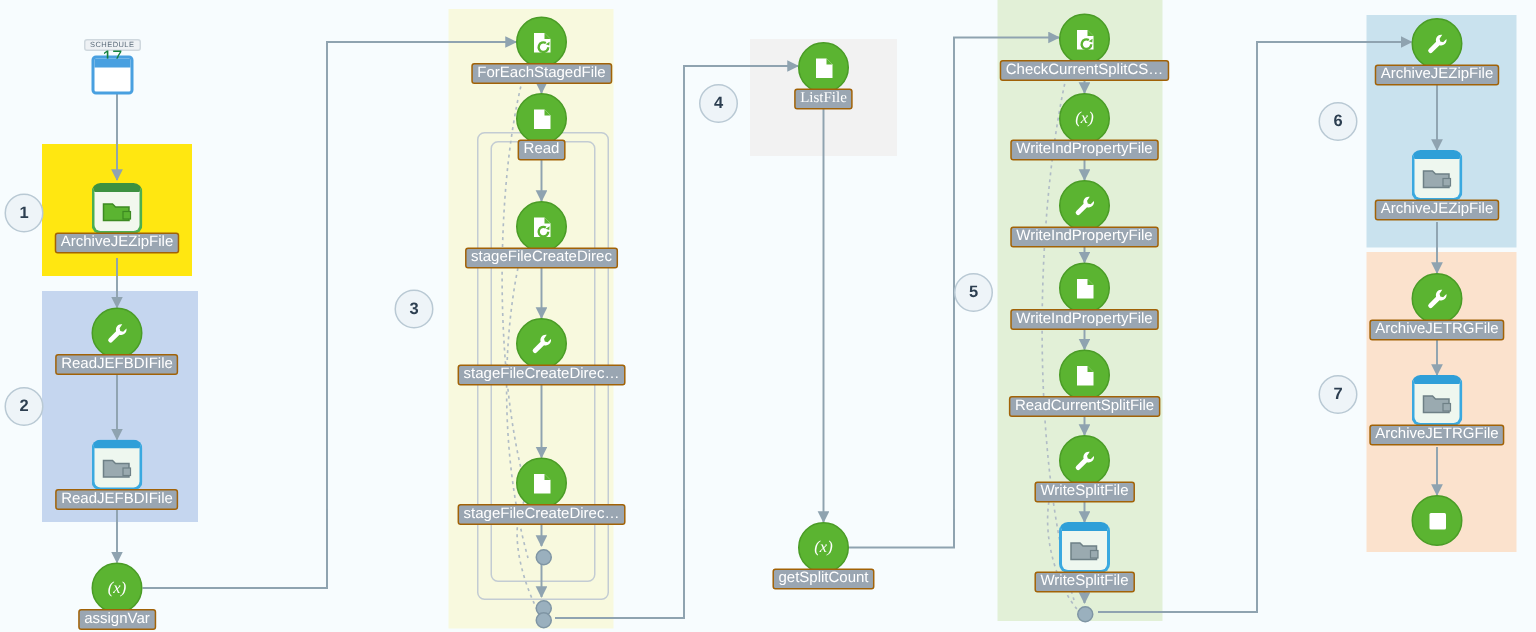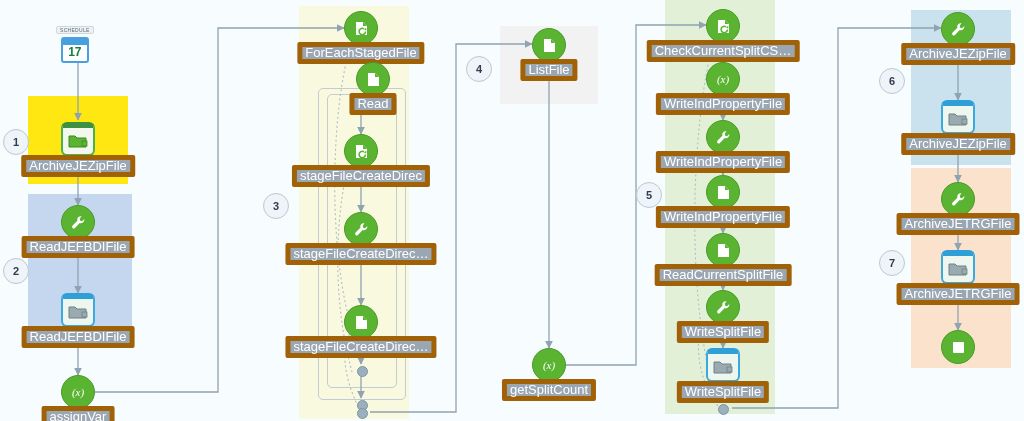--- a/index.html
+++ b/index.html
@@ -36,23 +36,23 @@
   .node.square .shape{
     border-radius:6px;background:#eef7ef;border:2px solid #3aa9e0;
     border-top-width:6px;border-top-color:#2f9fd8;
   }
   .node.squareyellow .shape{
     border-radius:6px;background:#f2f8ee;border:2px solid #4caf50;
     border-top-width:6px;border-top-color:#3d9140;
   }
   .node .lbl{
     position:absolute;left:50%;top:31px;transform:translateX(-50%);
-    white-space:nowrap;font-size:13px;line-height:10px;
+    white-space:nowrap;font-size:10px;line-height:10px;
     padding:1px 3px;border-radius:2px;
-    background:#9aa6b2;color:#fff;border:5px solid #a16207;
+    background:#9aa6b2;color:#fff;border:1px solid #a16207;
   }
   .node.square .lbl, .node.squareyellow .lbl{top:33px;}
   .vx{font-style:italic;color:#fff;font-size:11px;font-family:"Liberation Serif",serif;}
   .stopsq{width:11px;height:11px;background:#fff;border-radius:1px;}
 
   
   .gl{display:block;}
 
   
   .sched{position:absolute;}
@@ -60,21 +60,21 @@
     font-size:5px;letter-spacing:.3px;color:#5b6b7a;background:#eef1f4;
     border:1px solid #cfd8de;border-radius:2px;padding:0 3px;
     text-align:center;display:inline-block;
   }
   .sched .cal{
     width:28px;height:26px;border:2px solid #49a0e0;border-radius:3px;
     background:#fff;box-sizing:border-box;margin:1px auto 0;
     display:flex;align-items:flex-end;justify-content:center;position:relative;
   }
   .sched .cal .bar{position:absolute;top:0;left:0;right:0;height:6px;background:#49a0e0;}
-  .sched .cal .num{font-size:12px;font-weight:bold;color:#15803d;line-height:14px;padding-bottom:2px;}
+  .sched .cal .num{font-size:12px;font-weight:normal;color:#15803d;line-height:14px;padding-bottom:16px;}
   .sched .wrap{text-align:center;}
 
   
   .frame{position:absolute;border:1px solid #c3ccd3;border-radius:5px;background:transparent;}
   .dot{position:absolute;width:9px;height:9px;border-radius:50%;background:#9ab0be;border:1px solid #7f95a4;}
 </style>
 </head>
 <body>
 
 <div id="canvas">
@@ -216,21 +216,21 @@
       <svg class="gl" width="17" height="17" viewBox="0 0 17 17">
         <path d="M3 2 h7 l4 4 v9 H3 z" fill="#ffffff"></path>
         <path d="M10 2 v4 h4" fill="#5bb431"></path>
         <path d="M12.5 11.5 a3.2 3.2 0 1 1-1.6-2.8" fill="none" stroke="#5bb431" stroke-width="1.6"></path>
         <path d="M13.4 7.8 l-.2 2.6 -2.4-.9z" fill="#5bb431"></path>
       </svg>
     </div>
     <span class="lbl">ForEachStagedFile</span>
   </div>
 
-  <div class="node circle" style="left:344px;top:62px;margin-left:12px;">
+  <div class="node circle" style="left:344px;top:62px;">
     <div class="shape">
       <svg class="gl" width="17" height="17" viewBox="0 0 17 17">
         <path d="M3 2 h7 l4 4 v9 H3 z" fill="#ffffff"></path>
         <path d="M10 2 v4 h4" fill="#5bb431"></path>
       </svg>
     </div>
     <span class="lbl">Read</span>
   </div>
 
   <div class="node circle" style="left:344px;top:134px;">
@@ -261,21 +261,21 @@
         <path d="M10 2 v4 h4" fill="#5bb431"></path>
       </svg>
     </div>
     <span class="lbl">stageFileCreateDirec…</span>
   </div>
 
   <div class="dot" style="left:357px;top:366px;"></div>
   <div class="dot" style="left:357px;top:400px;"></div>
   <div class="dot" style="left:357px;top:408px;"></div>
 
-  <div class="node circle" style="left:532px;top:28px;">
+  <div class="node circle" style="left:532px;top:28px;font-family:Liberation Serif, serif;">
     <div class="shape">
       <svg class="gl" width="17" height="17" viewBox="0 0 17 17">
         <path d="M3 2 h7 l4 4 v9 H3 z" fill="#ffffff"></path>
         <path d="M10 2 v4 h4" fill="#5bb431"></path>
       </svg>
     </div>
     <span class="lbl">ListFile</span>
   </div>
 
   <div class="node circle" style="left:532px;top:348px;">

